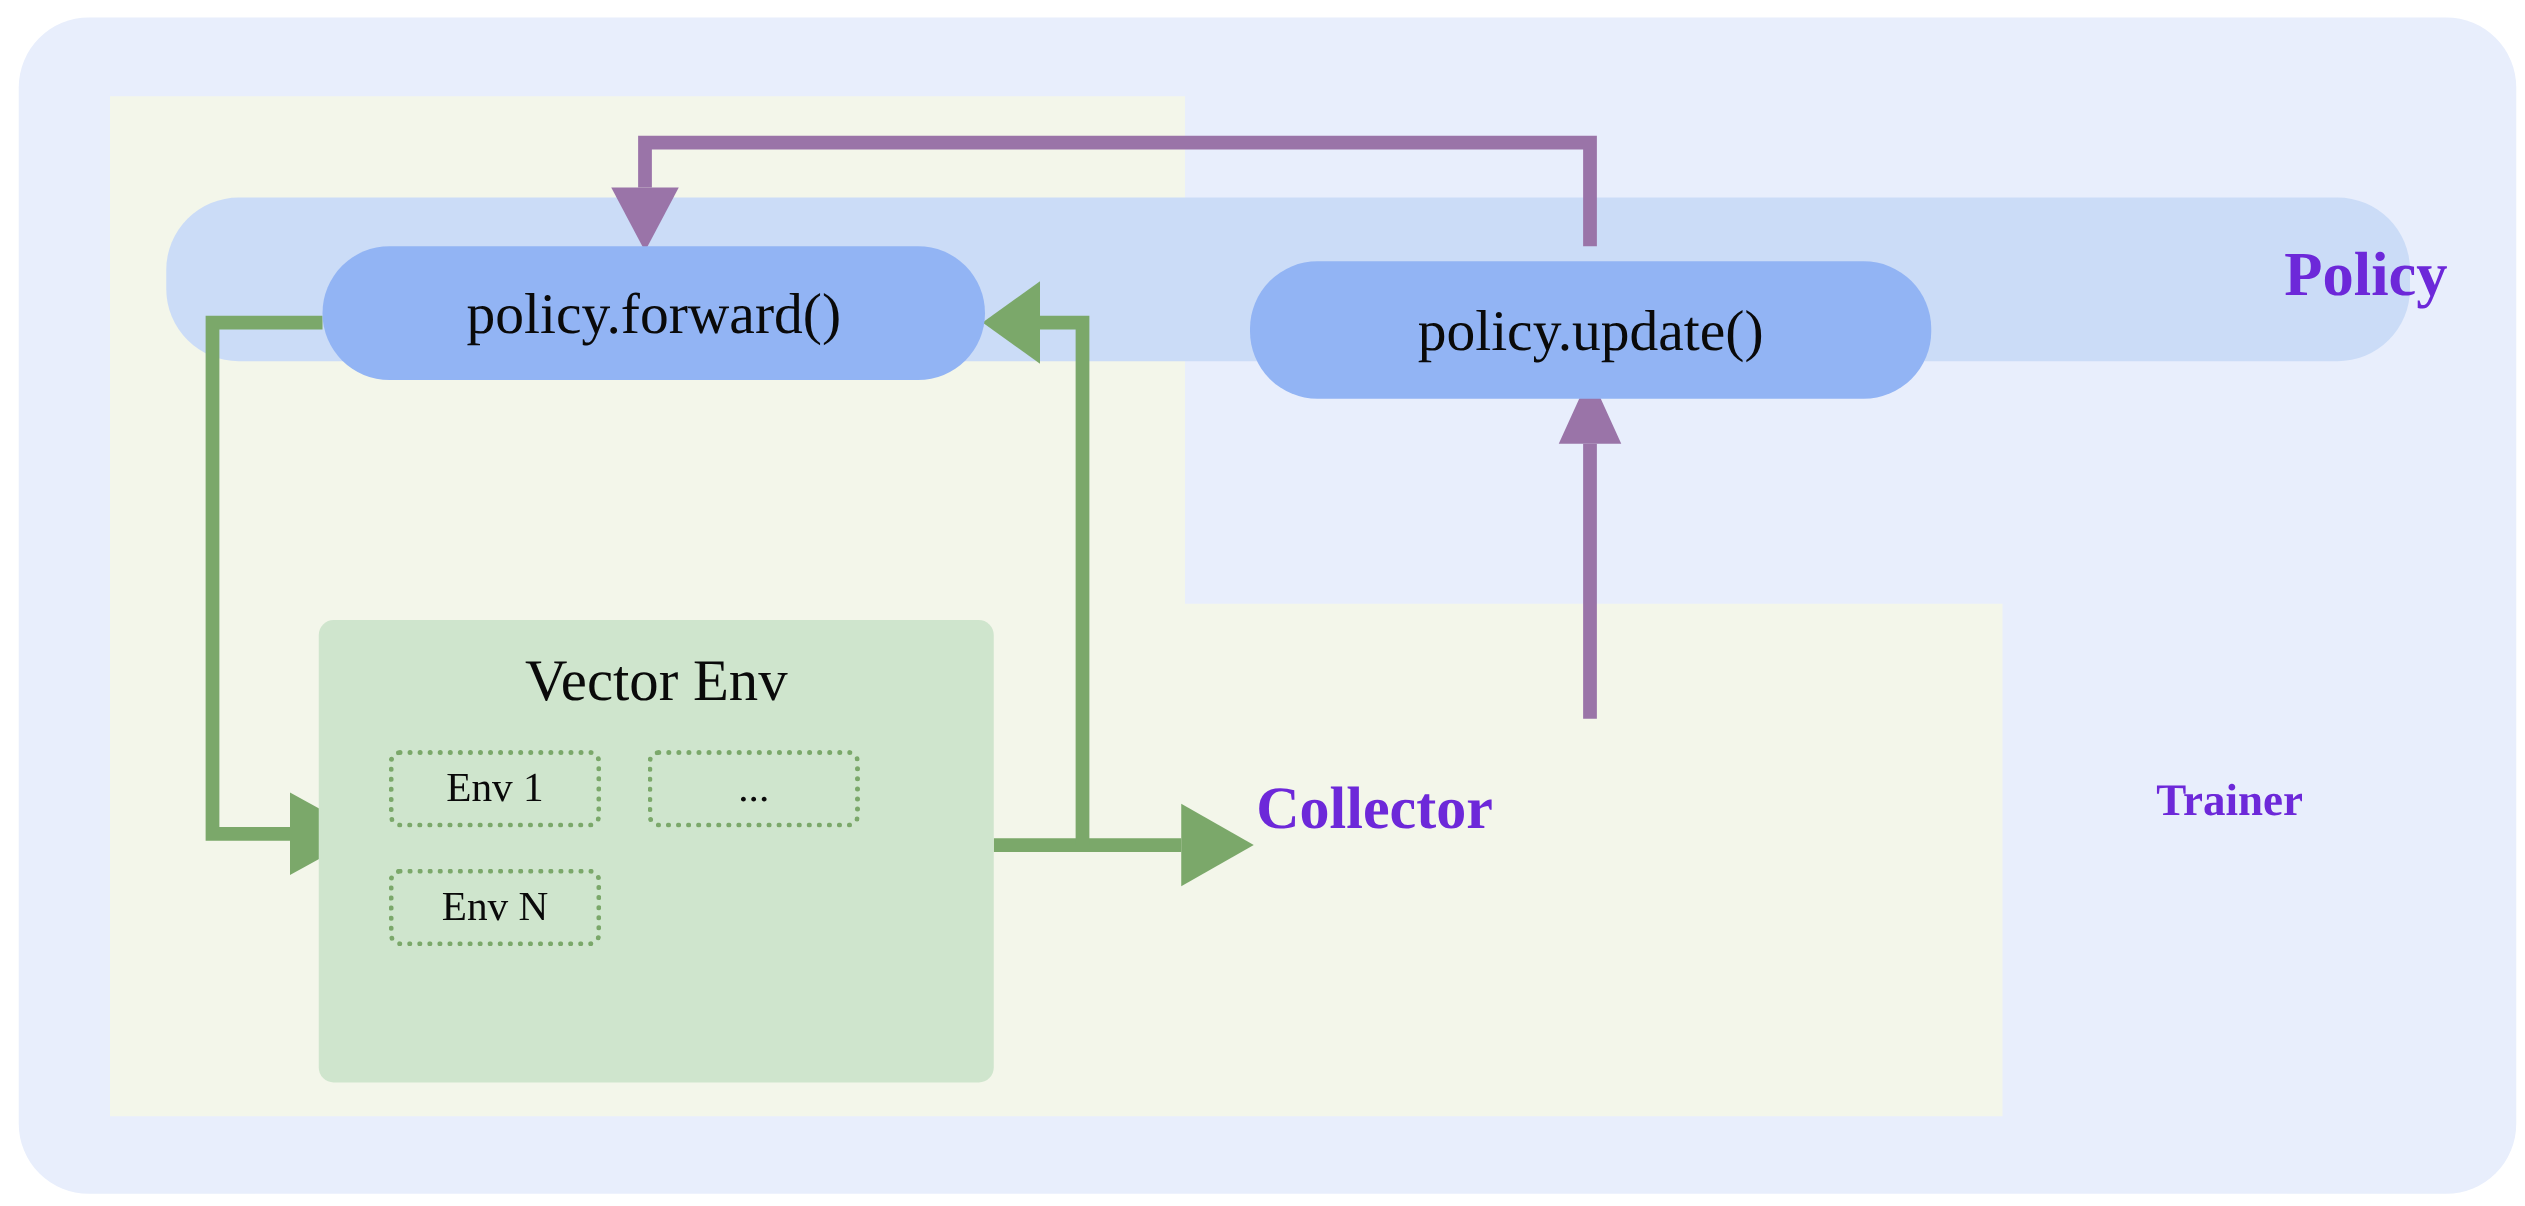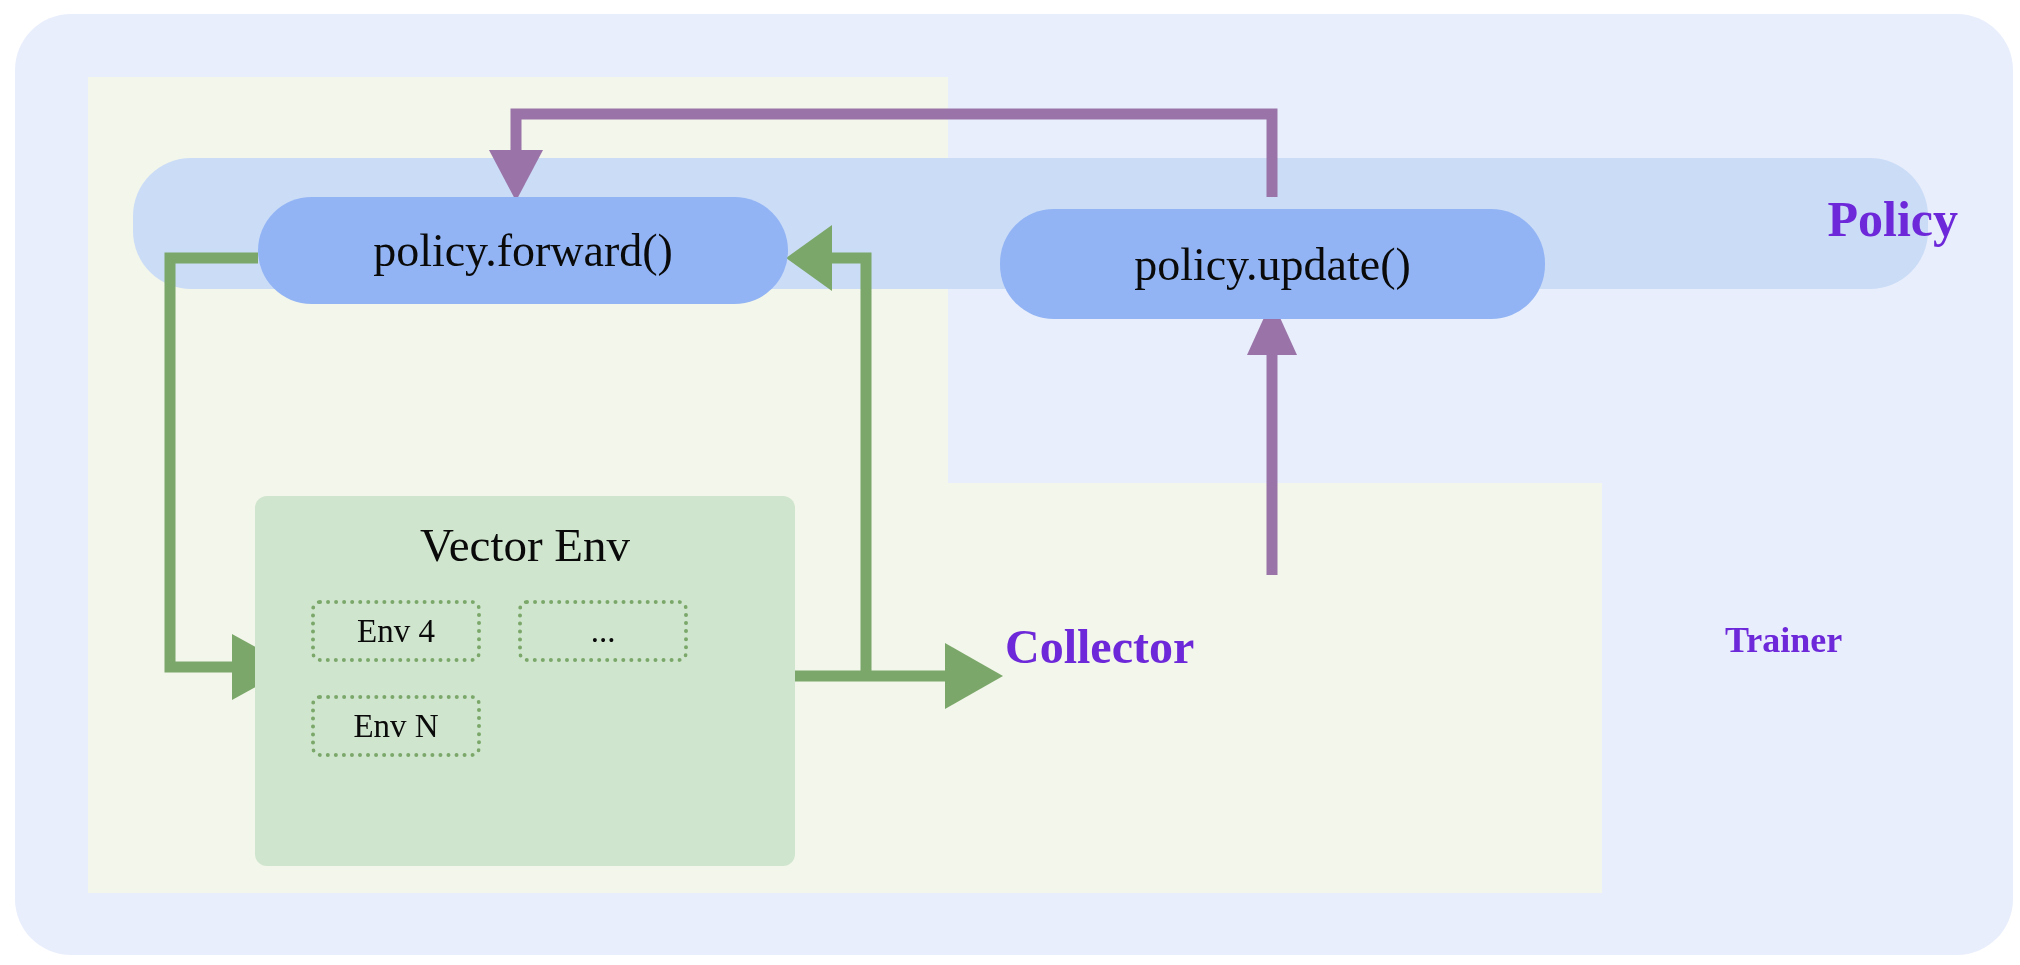--- a/index.html
+++ b/index.html
@@ -132,21 +132,21 @@
     <polygon points="489,150 543,150 516,201" fill="#9a74a8"></polygon>
   </svg>
 
   <div class="node" id="node-forward">policy.forward()</div>
 
   <div class="node" id="node-update">policy.update()</div>
 
   <div class="node" id="node-vector-env">
     <div id="vector-env-title">Vector Env</div>
     <div id="env-grid">
-      <div class="env-cell">Env 4</div>
+      <div class="env-cell">Env 1</div>
       <div class="env-cell">...</div>
       <div class="env-cell">Env N</div>
     </div>
   </div>
 
 
   <div class="section-label" id="label-policy">Policy</div>
 
   <div class="section-label" id="label-collector">Collector</div>
 

